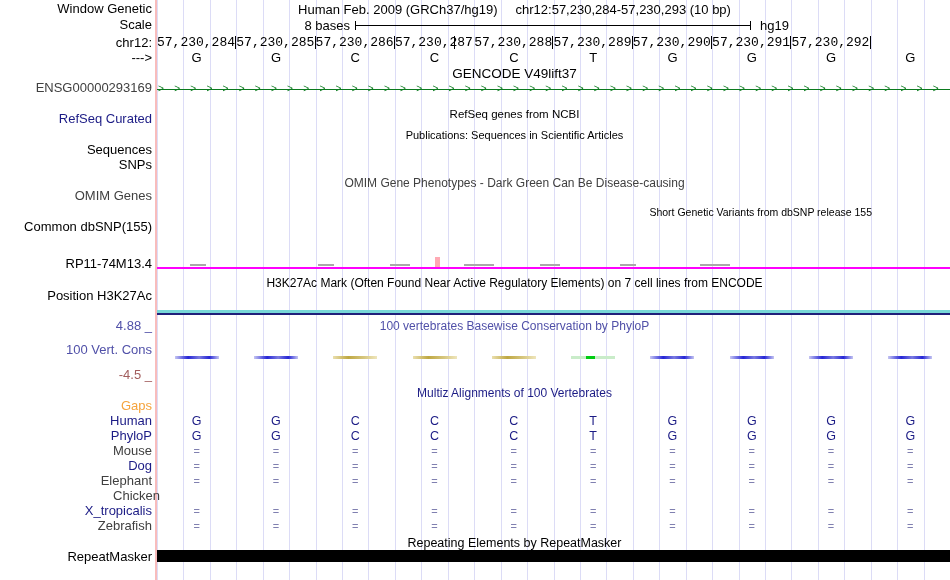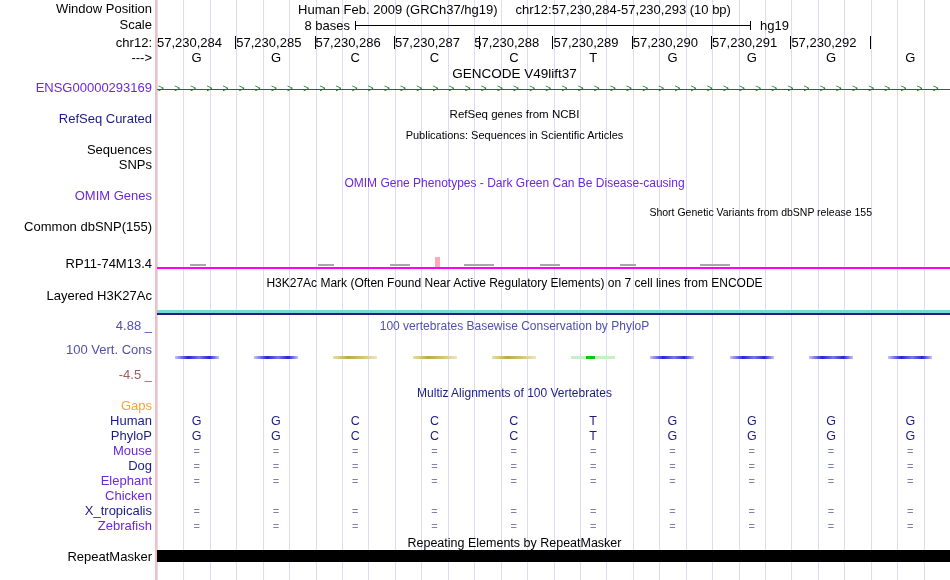--- a/index.html
+++ b/index.html
@@ -4,26 +4,26 @@
 <style>
   html,body{margin:0;padding:0;background:#fff;}
   #screen{position:relative;width:950px;height:580px;background:#fff;
     font-family:"Liberation Sans",sans-serif;overflow:hidden;color:#000;}
   #gridlayer{position:absolute;inset:0;}
   .grid{position:absolute;top:0;bottom:0;width:1px;background:#dcdcf6;}
   .sep{position:absolute;left:155px;top:0;bottom:0;width:2px;background:#f8bcbc;}
   .label{position:absolute;left:0;width:152px;text-align:right;font-size:13px;
     line-height:14px;white-space:nowrap;}
   .center{position:absolute;left:157px;width:715px;text-align:center;white-space:nowrap;}
-  .navy{color:#1b1b85;} .green{color:#6d28d9;} .blue{color:#5050a8;}
+  .navy{color:#1b1b85;} .green{color:#404040;} .blue{color:#5050a8;}
   .brown{color:#a25d5d;} .orange{color:#f5a33c;}
   .t135{font-size:13.5px;} .t13{font-size:13px;} .t125{font-size:12.5px;}
   .t12{font-size:12px;} .t115{font-size:11.5px;} .t11{font-size:11px;} .t105{font-size:10.5px;text-align:right;}
   .poscell{position:absolute;top:36px;height:13px;border-right:1px solid #000;
-    box-sizing:border-box;font-size:13px;text-align:left;padding-right:2px;line-height:13px;}
+    box-sizing:border-box;font-size:13px;text-align:center;padding-right:2px;line-height:13px;font-family:Liberation Mono, monospace;}
   .basecell{position:absolute;top:51px;height:14px;font-size:13px;text-align:center;line-height:14px;}
   .acell{position:absolute;height:15px;font-size:12.5px;line-height:15px;text-align:center;color:#1b1b85;}
   .acell.eq{color:#8080b0;font-size:11px;}
   .ruler-line{position:absolute;left:355px;top:25px;width:396px;height:1px;background:#000;}
   .rtick{position:absolute;width:1px;height:9px;top:-4px;background:#000;}
   .gene-line{position:absolute;left:157px;top:89px;width:793px;height:1px;background:#0b7a1e;}
   .arrows{position:absolute;left:158px;top:83px;width:792px;height:12px;line-height:12px;
     font-size:10px;letter-spacing:10.3px;color:#0b7a1e;overflow:hidden;white-space:nowrap;}
   .gtex-line{position:absolute;left:157px;top:267px;width:793px;height:2px;background:#ff00ff;}
   .gtexmark{position:absolute;top:264px;height:2px;background:#a8a8a8;}
@@ -67,21 +67,21 @@
       <div class="grid" style="left: 764.967px;"></div>
       <div class="grid" style="left: 791.4px;"></div>
       <div class="grid" style="left: 817.833px;"></div>
       <div class="grid" style="left: 844.267px;"></div>
       <div class="grid" style="left: 870.7px;"></div>
       <div class="grid" style="left: 897.133px;"></div>
       <div class="grid" style="left: 923.567px;"></div>
     </div>
   <div class="sep"></div>
 
-  <div class="label" style="top:2px">Window Position</div>
+  <div class="label" style="top:2px">Window Genetic</div>
   <div class="center t13" style="top:2px">
     <span>Human Feb. 2009 (GRCh37/hg19)</span><span style="display:inline-block;width:18px"></span><span>chr12:57,230,284-57,230,293 (10 bp)</span>
   </div>
 
   <div class="label" style="top:18px">Scale</div>
   <div class="center t13" style="top:18px;width:193px;text-align:right">8 bases</div>
   <div class="ruler-line">
     <div class="rtick" style="left:0"></div>
     <div class="rtick" style="right:0"></div>
   </div>
@@ -106,39 +106,39 @@
   <div class="label green" style="top:189px">OMIM Genes</div>
 
   <div class="center t105" style="top:206px">Short Genetic Variants from dbSNP release 155</div>
   <div class="label" style="top:220px">Common dbSNP(155)</div>
 
   <div class="label" style="top:257px">RP11-74M13.4</div>
   <div class="pinktick"></div>
   <div class="gtex-line"></div>
 
   <div class="center t12" style="top:276px">H3K27Ac Mark (Often Found Near Active Regulatory Elements) on 7 cell lines from ENCODE</div>
-  <div class="label" style="top:289px">Layered H3K27Ac</div>
+  <div class="label" style="top:289px">Position H3K27Ac</div>
   <div class="cyan-line"></div>
   <div class="navy-line"></div>
 
   <div class="label blue" style="top:319px">4.88 _</div>
   <div class="center t12 blue" style="top:319px">100 vertebrates Basewise Conservation by PhyloP</div>
   <div class="label blue" style="top:343px">100 Vert. Cons</div>
   <div class="label brown" style="top:368px">-4.5 _</div>
 
   <div class="center t12 navy" style="top:386px">Multiz Alignments of 100 Vertebrates</div>
   <div class="label orange" style="top:399px">Gaps</div>
 
   <div class="center t125" style="top:536px">Repeating Elements by RepeatMasker</div>
   <div class="label" style="top:550px">RepeatMasker</div>
   <div class="blackbar"></div>
 <div class="poscell" style="left: 157px; width: 79.3px;">57,230,284</div>
     <div class="poscell" style="left: 236.3px; width: 79.3px;">57,230,285</div>
     <div class="poscell" style="left: 315.6px; width: 79.3px;">57,230,286</div>
-    <div class="poscell" style="left: 394.9px; width: 85px;">57,230,287</div>
+    <div class="poscell" style="left: 394.9px; width: 60px;">57,230,287</div>
     <div class="poscell" style="left: 474.2px; width: 79.3px;">57,230,288</div>
     <div class="poscell" style="left: 553.5px; width: 79.3px;">57,230,289</div>
     <div class="poscell" style="left: 632.8px; width: 79.3px;">57,230,290</div>
     <div class="poscell" style="left: 712.1px; width: 79.3px;">57,230,291</div>
     <div class="poscell" style="left: 791.4px; width: 79.3px;">57,230,292</div>
     <div class="basecell" style="left: 157px; width: 79.3px;">G</div>
     <div class="basecell" style="left: 236.3px; width: 79.3px;">G</div>
     <div class="basecell" style="left: 315.6px; width: 79.3px;">C</div>
     <div class="basecell" style="left: 394.9px; width: 79.3px;">C</div>
     <div class="basecell" style="left: 474.2px; width: 79.3px;">C</div>
@@ -212,21 +212,21 @@
     <div class="acell eq" style="left: 157px; top: 474px; width: 79.3px;">=</div>
     <div class="acell eq" style="left: 236.3px; top: 474px; width: 79.3px;">=</div>
     <div class="acell eq" style="left: 315.6px; top: 474px; width: 79.3px;">=</div>
     <div class="acell eq" style="left: 394.9px; top: 474px; width: 79.3px;">=</div>
     <div class="acell eq" style="left: 474.2px; top: 474px; width: 79.3px;">=</div>
     <div class="acell eq" style="left: 553.5px; top: 474px; width: 79.3px;">=</div>
     <div class="acell eq" style="left: 632.8px; top: 474px; width: 79.3px;">=</div>
     <div class="acell eq" style="left: 712.1px; top: 474px; width: 79.3px;">=</div>
     <div class="acell eq" style="left: 791.4px; top: 474px; width: 79.3px;">=</div>
     <div class="acell eq" style="left: 870.7px; top: 474px; width: 79.3px;">=</div>
-    <div class="label green" style="top: 489px;">Chicken</div>
+    <div class="label green" style="top: 489px; padding-left: 8px;">Chicken</div>
     <div class="label navy" style="top: 504px;">X_tropicalis</div>
     <div class="acell eq" style="left: 157px; top: 504px; width: 79.3px;">=</div>
     <div class="acell eq" style="left: 236.3px; top: 504px; width: 79.3px;">=</div>
     <div class="acell eq" style="left: 315.6px; top: 504px; width: 79.3px;">=</div>
     <div class="acell eq" style="left: 394.9px; top: 504px; width: 79.3px;">=</div>
     <div class="acell eq" style="left: 474.2px; top: 504px; width: 79.3px;">=</div>
     <div class="acell eq" style="left: 553.5px; top: 504px; width: 79.3px;">=</div>
     <div class="acell eq" style="left: 632.8px; top: 504px; width: 79.3px;">=</div>
     <div class="acell eq" style="left: 712.1px; top: 504px; width: 79.3px;">=</div>
     <div class="acell eq" style="left: 791.4px; top: 504px; width: 79.3px;">=</div>

